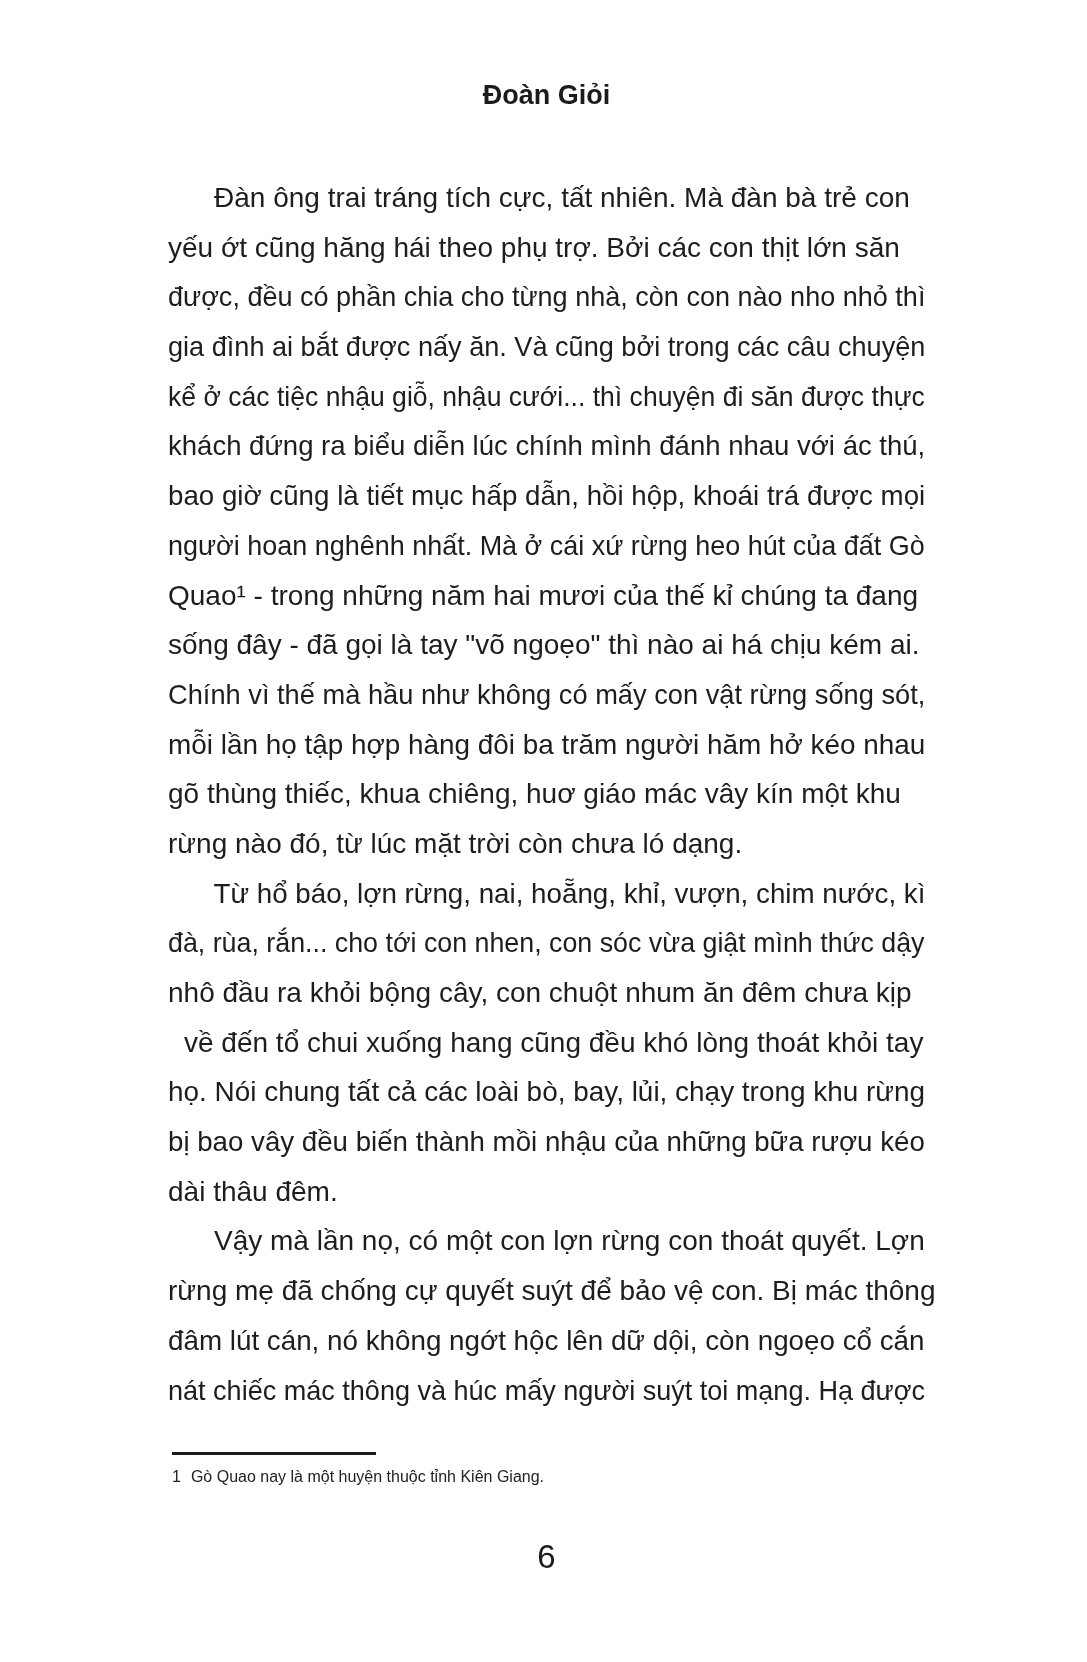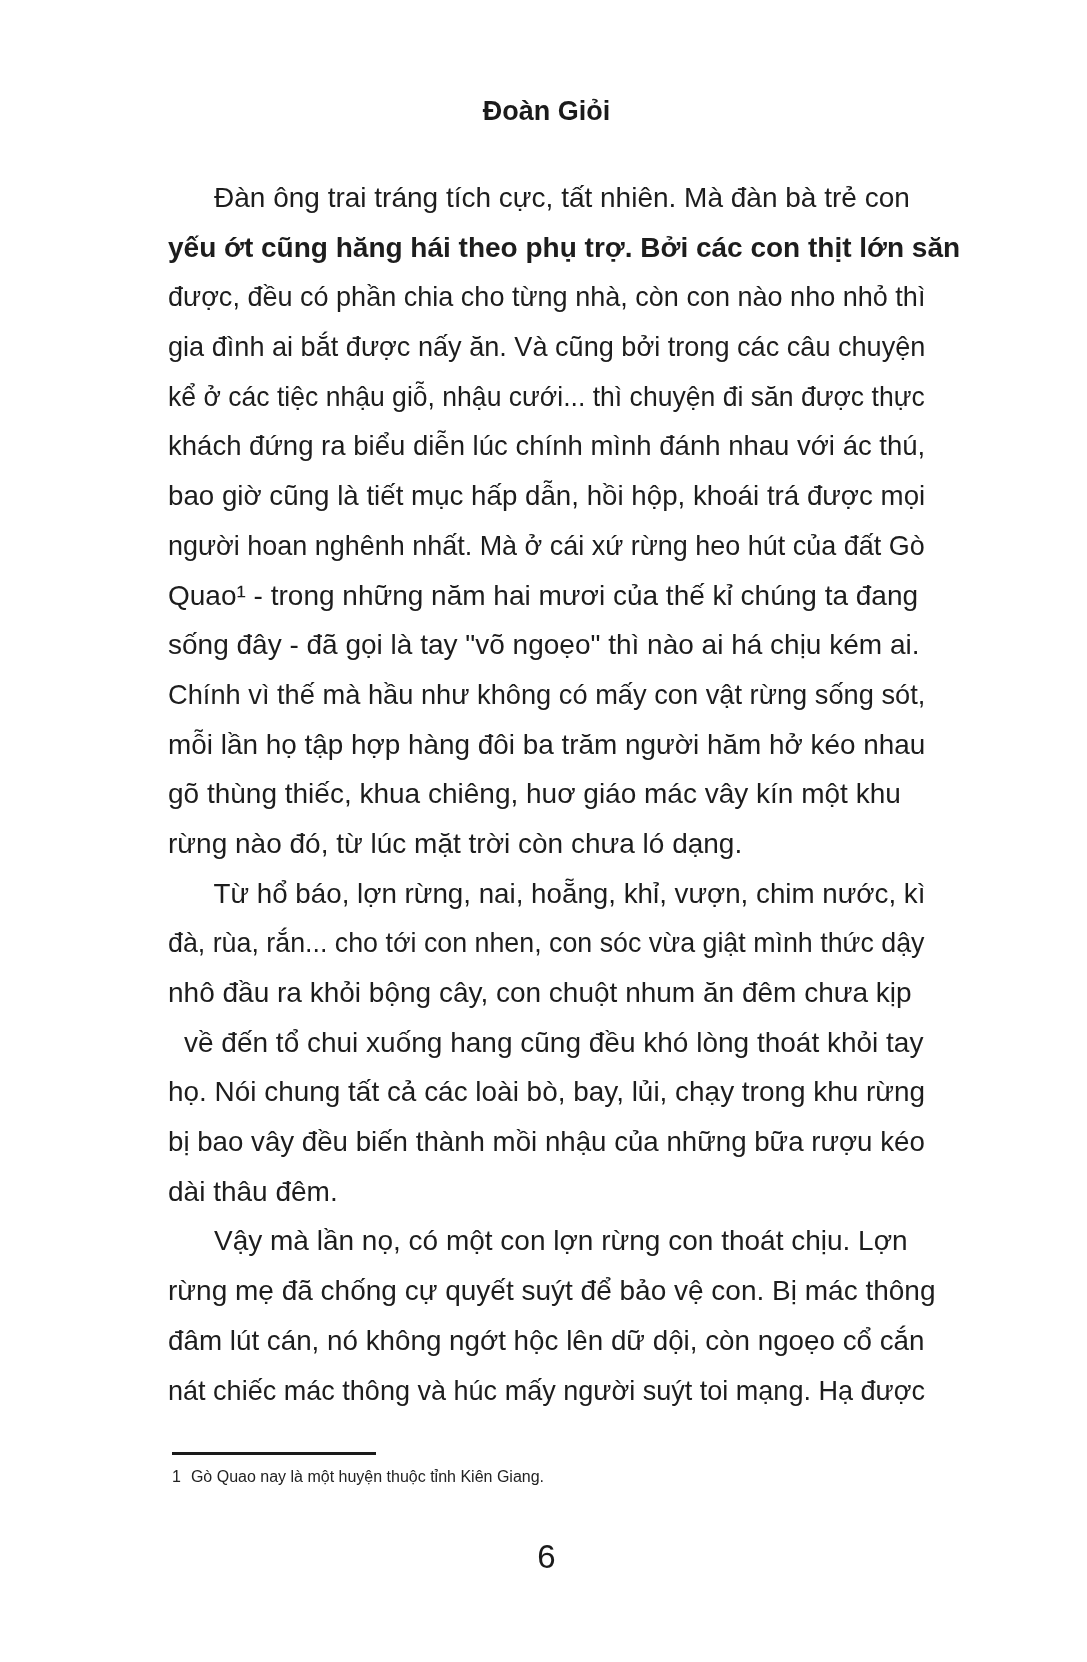--- a/index.html
+++ b/index.html
@@ -11,21 +11,21 @@
     position: relative;
     width: 1087px;
     height: 1662px;
     background: #ffffff;
     font-family: "Liberation Sans", "DejaVu Sans", sans-serif;
     color: #1b1b1b;
     overflow: hidden;
   }
   .running-head {
     position: absolute;
-    top: 96px;
+    top: 80px;
     left: 168px;
     width: 757px;
     text-align: center;
     font-size: 27px;
     font-weight: bold;
     color: #1b1b1b;
   }
   .body-text {
     position: absolute;
     top: 173px;
@@ -73,41 +73,41 @@
 </style>
 </head>
 <body>
 
 <div class="page">
 
   <div class="running-head">Đoàn Giỏi</div>
 
   <div class="body-text">
     <div class="line indent" style="transform: scaleX(1);">Đàn ông trai tráng tích cực, tất nhiên. Mà đàn bà trẻ con</div>
-    <div class="line" style="transform: scaleX(1); font-weight: bold;">yếu ớt cũng hăng hái theo phụ trợ. Bởi các con thịt lớn săn</div>
+    <div class="line" style="transform: scaleX(1);">yếu ớt cũng hăng hái theo phụ trợ. Bởi các con thịt lớn săn</div>
     <div class="line" style="transform: scaleX(0.965561);">được, đều có phần chia cho từng nhà, còn con nào nho nhỏ thì</div>
     <div class="line" style="transform: scaleX(0.968031);">gia đình ai bắt được nấy ăn. Và cũng bởi trong các câu chuyện</div>
     <div class="line" style="transform: scaleX(0.948622);">kể ở các tiệc nhậu giỗ, nhậu cưới... thì chuyện đi săn được thực</div>
     <div class="line" style="transform: scaleX(0.983117);">khách đứng ra biểu diễn lúc chính mình đánh nhau với ác thú,</div>
     <div class="line" style="transform: scaleX(0.989542);">bao giờ cũng là tiết mục hấp dẫn, hồi hộp, khoái trá được mọi</div>
     <div class="line" style="transform: scaleX(0.963104);">người hoan nghênh nhất. Mà ở cái xứ rừng heo hút của đất Gò</div>
     <div class="line" style="transform: scaleX(1);">Quao¹ - trong những năm hai mươi của thế kỉ chúng ta đang</div>
     <div class="line" style="transform: scaleX(1);">sống đây - đã gọi là tay "võ ngoẹo" thì nào ai há chịu kém ai.</div>
     <div class="line" style="transform: scaleX(0.973008);">Chính vì thế mà hầu như không có mấy con vật rừng sống sót,</div>
     <div class="line" style="transform: scaleX(0.996053);">mỗi lần họ tập hợp hàng đôi ba trăm người hăm hở kéo nhau</div>
     <div class="line" style="transform: scaleX(1);">gõ thùng thiếc, khua chiêng, huơ giáo mác vây kín một khu</div>
     <div class="line last">rừng nào đó, từ lúc mặt trời còn chưa ló dạng.</div>
     <div class="line indent" style="transform: scaleX(0.990838);">Từ hổ báo, lợn rừng, nai, hoẵng, khỉ, vượn, chim nước, kì</div>
     <div class="line" style="transform: scaleX(0.957016);">đà, rùa, rắn... cho tới con nhen, con sóc vừa giật mình thức dậy</div>
     <div class="line" style="transform: scaleX(1);">nhô đầu ra khỏi bộng cây, con chuột nhum ăn đêm chưa kịp</div>
     <div class="line" style="transform: scaleX(1); margin-left: 16px;">về đến tổ chui xuống hang cũng đều khó lòng thoát khỏi tay</div>
     <div class="line" style="transform: scaleX(0.997365);">họ. Nói chung tất cả các loài bò, bay, lủi, chạy trong khu rừng</div>
     <div class="line" style="transform: scaleX(0.988251);">bị bao vây đều biến thành mồi nhậu của những bữa rượu kéo</div>
     <div class="line last">dài thâu đêm.</div>
-    <div class="line indent" style="transform: scaleX(1);">Vậy mà lần nọ, có một con lợn rừng con thoát chịu. Lợn</div>
+    <div class="line indent" style="transform: scaleX(1);">Vậy mà lần nọ, có một con lợn rừng con thoát quyết. Lợn</div>
     <div class="line" style="transform: scaleX(1);">rừng mẹ đã chống cự quyết suýt để bảo vệ con. Bị mác thông</div>
     <div class="line" style="transform: scaleX(0.992136);">đâm lút cán, nó không ngớt hộc lên dữ dội, còn ngoẹo cổ cắn</div>
     <div class="line" style="transform: scaleX(0.965561);">nát chiếc mác thông và húc mấy người suýt toi mạng. Hạ được</div>
   </div>
 
   <div class="footnote-rule"></div>
 
   <div class="footnote">
     <span class="fn-marker">1</span><span>Gò Quao nay là một huyện thuộc tỉnh Kiên Giang.</span>
   </div>

